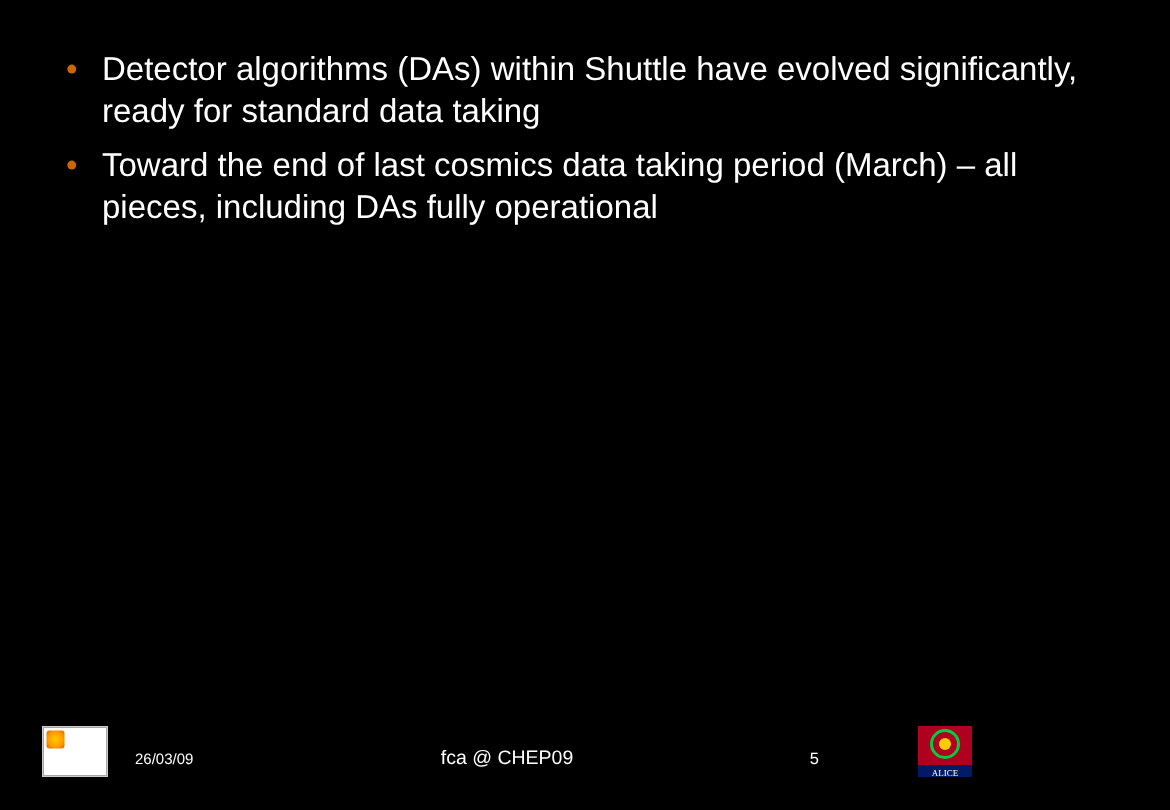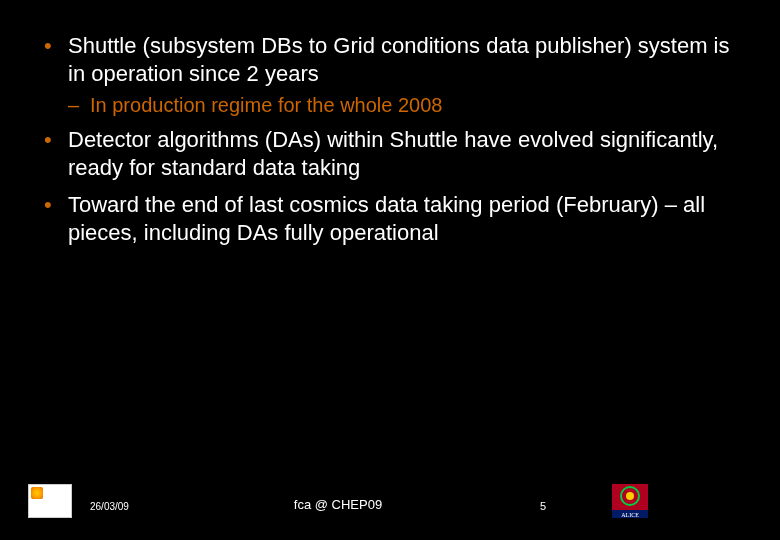--- a/index.html
+++ b/index.html
@@ -21,32 +21,24 @@
   .logo-right { position: absolute; right: 22px; bottom: 2px; width: 48px; height: 42px; }
   .logo-right svg { width: 48px; height: 42px; }
 </style>
 </head>
 <body>
 
 <div class="slide">
 
   <ul class="bullets">
     <li>
-      <span>Shuttle (subsystem DBs to Grid conditions data publisher) system is in operation since 2 years</span>
-      <ul class="sub">
-        <li>
-          <span>In production regime for the whole 2008</span>
-        </li>
-      </ul>
-    </li>
-    <li>
       <span>Detector algorithms (DAs) within Shuttle have evolved significantly, ready for standard data taking</span>
     </li>
     <li>
-      <span>Toward the end of last cosmics data taking period (February) – all pieces, including DAs fully operational</span>
+      <span>Toward the end of last cosmics data taking period (March) – all pieces, including DAs fully operational</span>
     </li>
   </ul>
 
   <div class="footer">
     <div class="logo-left"></div>
     <div class="footer-date">26/03/09</div>
     <div class="footer-center">fca @ CHEP09</div>
     <div class="footer-pagenum">5</div>
     <div class="logo-right">
       <svg viewBox="0 0 48 42">

